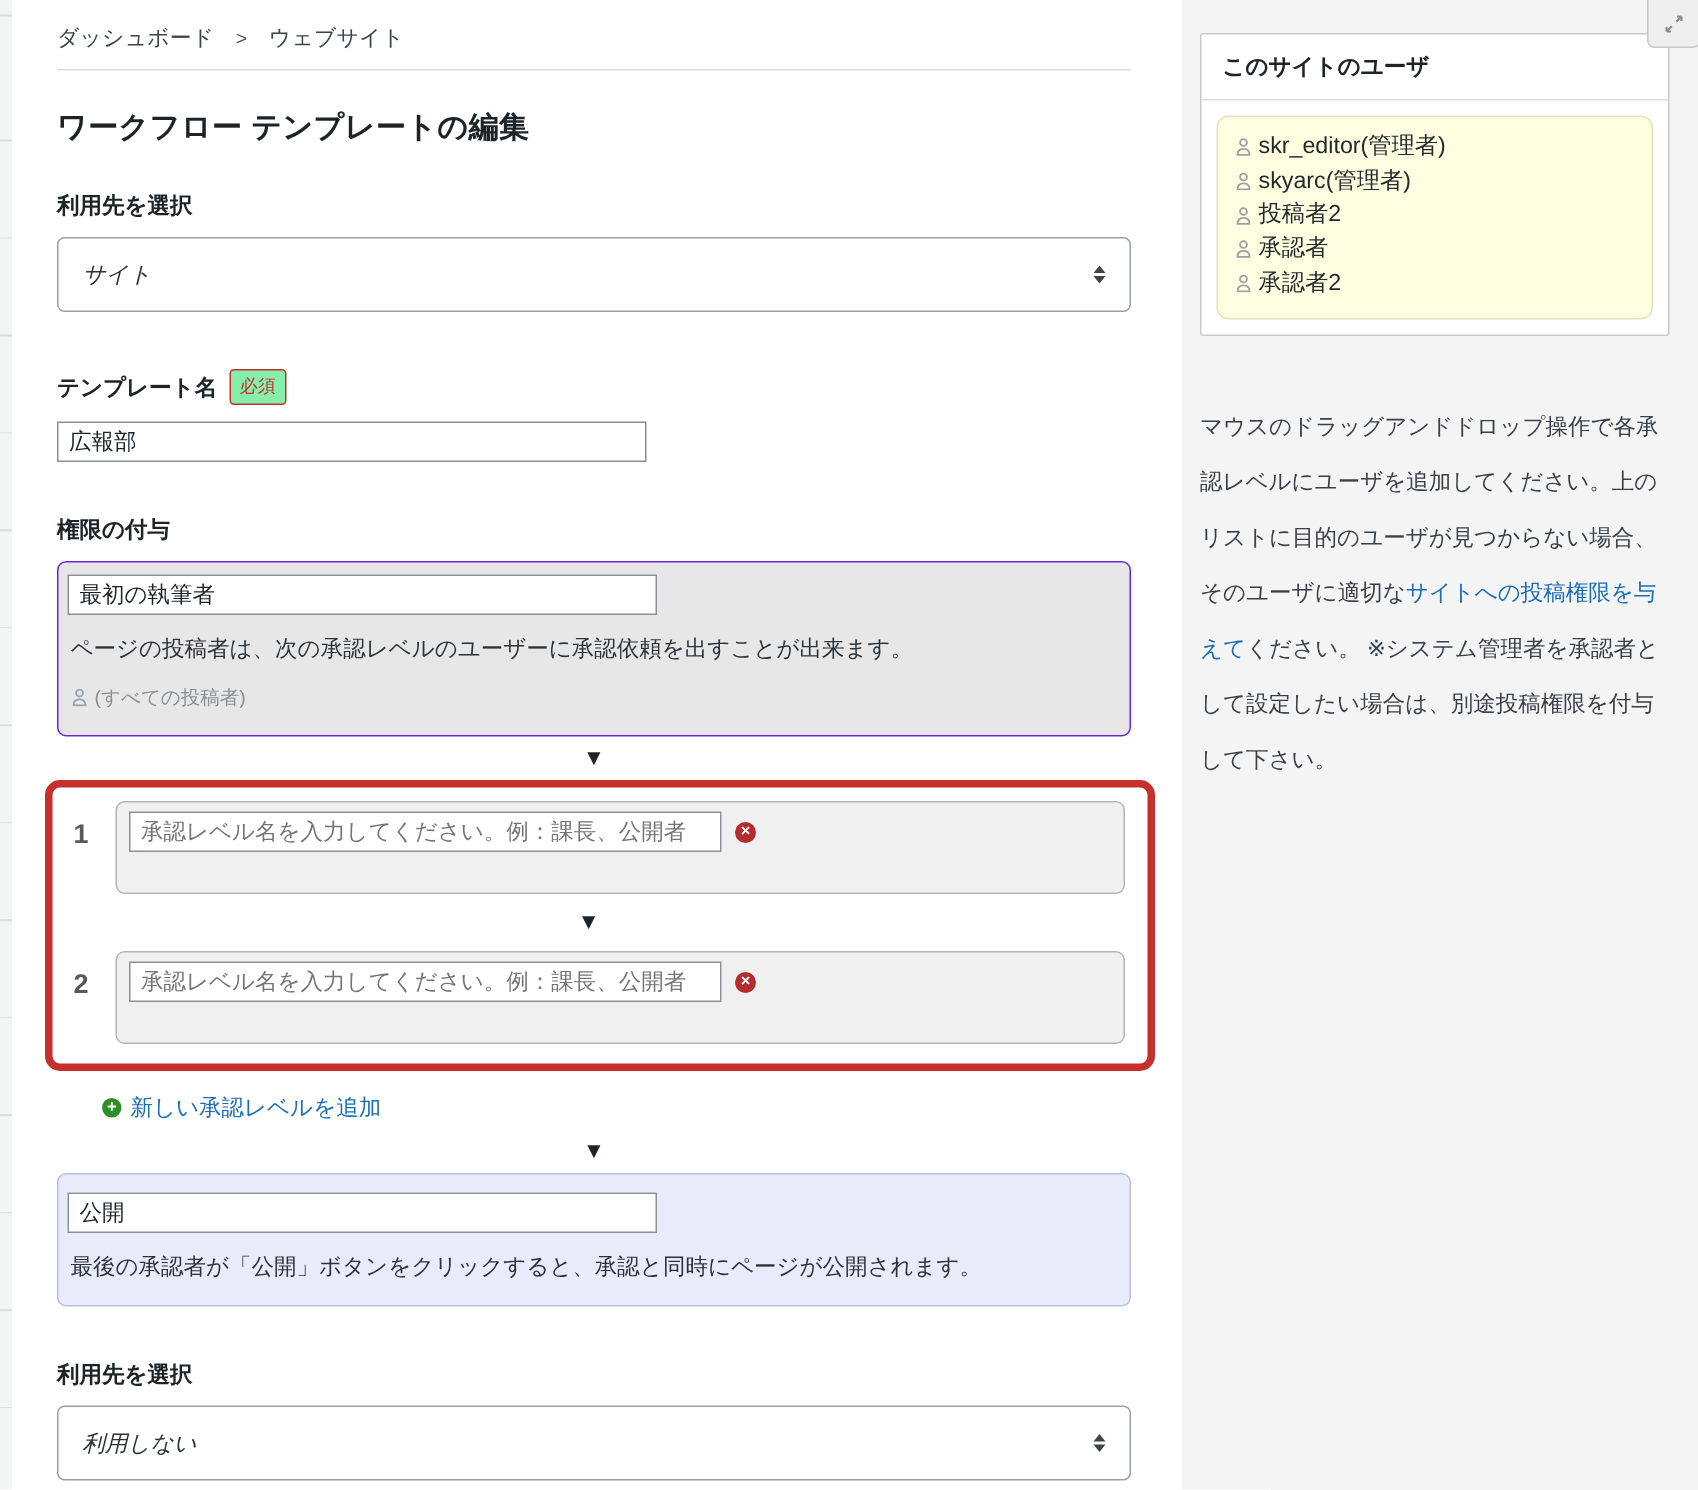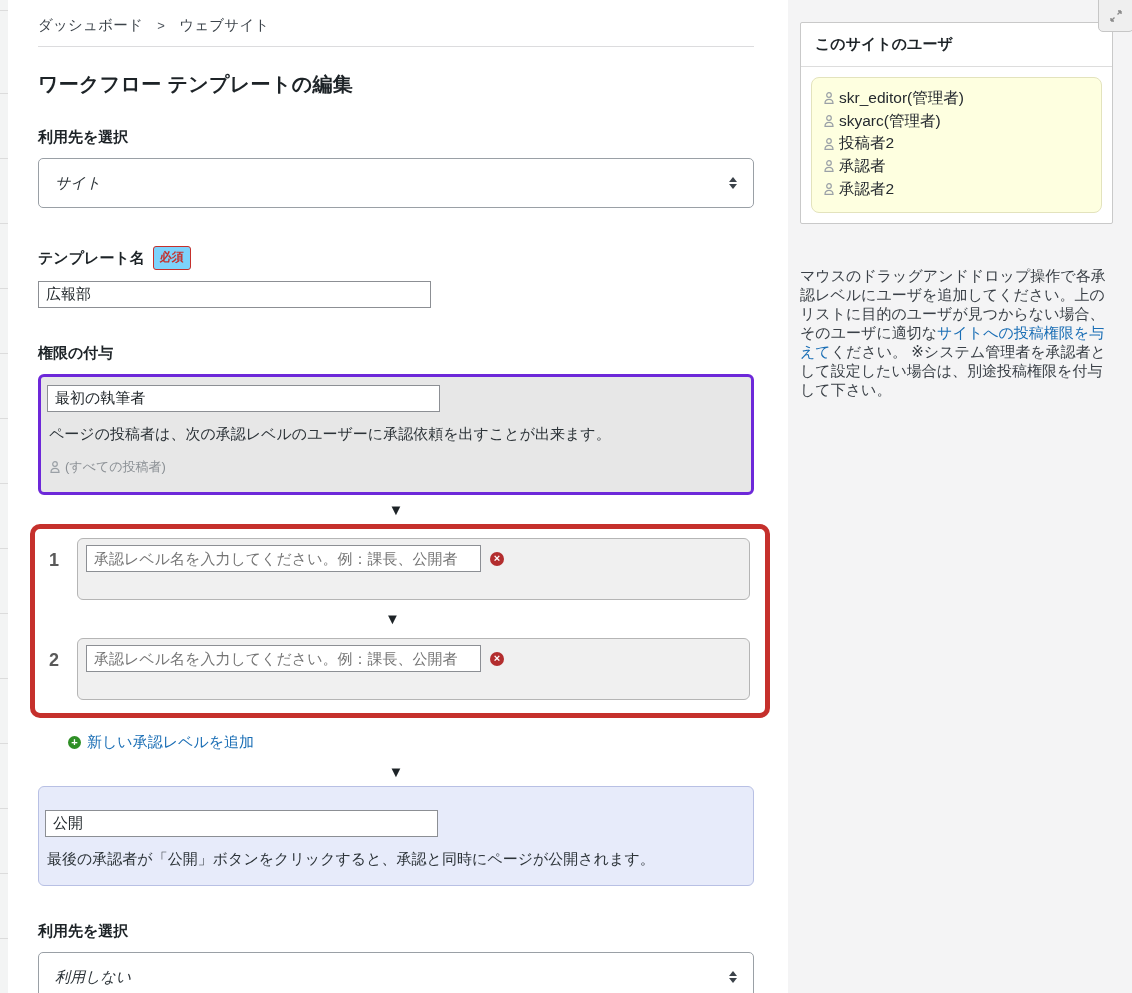--- a/index.html
+++ b/index.html
@@ -20,37 +20,37 @@
     position:absolute; left:8px; top:0; width:780px; height:100%;
     background:#fff; padding:16px 34px 0 30px;
   }
   .breadcrumb { font-size:14.5px; color:#3c434a; letter-spacing:.2px; }
   .breadcrumb .sep { margin:0 10px; color:#50575e; font-size:13px; }
   .breadcrumb .crumb { cursor:pointer; }
   .rule { border:none; border-top:1px solid #dcdcde; margin-top:11px; }
   .page-title { font-size:20px; font-weight:bold; color:#1d2327; margin-top:24px; letter-spacing:.3px; }
   .field-label { font-size:15px; font-weight:bold; color:#1d2327; margin-top:30px; display:flex; align-items:center; gap:8px; }
   .req-badge {
-    font-size:12px; font-weight:bold; color:#c5302c; border:1px solid #c5302c;
-    border-radius:3px; padding:2px 6px 3px; background:#7dd3fc;
+    font-size:12px; font-weight:normal; color:#c5302c; border:1px solid #c5302c;
+    border-radius:3px; padding:2px 6px 3px; background:#86efac;
   }
   .select-box {
     margin-top:11px; height:50px; background:#fff; border:1px solid #9aa0a6;
     border-radius:5px; display:flex; align-items:center; justify-content:space-between;
     padding:0 16px; font-size:15px; color:#2c3338; cursor:pointer;font-style:italic;
   }
   .sel-arrows { display:flex; flex-direction:column; gap:2px; }
   .tri-up { width:0; height:0; border-left:4px solid transparent; border-right:4px solid transparent; border-bottom:5px solid #3c434a; }
   .tri-down { width:0; height:0; border-left:4px solid transparent; border-right:4px solid transparent; border-top:5px solid #3c434a; }
   .text-input {
     display:block; width:393px; height:27px; border:1px solid #8c8f94; background:#fff;
     font-family:inherit; font-size:15px; color:#1d2327; padding:2px 7px; margin-top:11px;
   }
   .gray-box {
-    margin-top:11px; background:#e7e7e7; border:3px solid #6d28d9; border-radius:6px;
+    margin-top:11px; background:#e7e7e7; border:1px solid #6d28d9; border-radius:6px;
     padding:8px 18px 16px 6px;
   }
   .gray-box .text-input { margin-top:0; }
   .box-desc { font-size:15px; color:#2c3338; margin:13px 0 0 2px; }
   .members-row { display:flex; align-items:center; gap:5px; margin:14px 0 0 3px; font-size:13px; color:#8a8f94; }
   .flow-arrow { text-align:center; font-size:15px; color:#1d2327; margin:7px 0; line-height:1; }
   
   .red-frame {
     border:5px solid #c5302c; border-radius:10px;
     margin:2px -16px 0 -8px; padding:9px 15px 13px 0;
@@ -70,40 +70,40 @@
   .add-level { display:flex; align-items:center; gap:6px; margin:15px 0 0 30px; cursor:pointer; }
   .add-icon {
     width:13px; height:13px; border-radius:50%; background:#2f8f26; color:#fff;
     font-size:11px; font-weight:bold; line-height:12px; text-align:center; flex:0 0 auto;
   }
   .add-label { font-size:15px; color:#1a6eb5; }
   .blue-box {
     margin-top:2px; background:#e7ebfa; border:1px solid #b8c0e4; border-radius:6px;
     padding:8px 10px 16px 6px;
   }
-  .blue-box .text-input { margin-top:15px; }
+  .blue-box .text-input { margin-top:4px; }
   
   .save-frame { display:inline-block; border:5px solid #c5302c; border-radius:10px; padding:3px; margin-top:21px; }
   .save-button {
     background:#0e4e8c; color:#fff; border:none; border-radius:4px; cursor:pointer;
     font-family:inherit; font-size:15px; font-weight:bold; padding:10px 17px 11px; letter-spacing:.3px;
   }
   
   .sidebar { position:absolute; left:788px; top:0; right:0; bottom:0; background:#f4f4f5; }
   .expand-btn {
     position:absolute; top:-6px; right:-2px; width:36px; height:38px;
     background:#efefef; border:1px solid #c6c6c6; border-radius:5px; cursor:pointer;
     display:flex; align-items:flex-end; justify-content:center; padding-bottom:8px;
   }
   .panel { margin:22px 19px 0 12px; background:#fff; border:1px solid #c9c9c9; border-radius:2px; }
   .panel-header { font-size:15px; font-weight:bold; color:#1d2327; padding:12px 14px; border-bottom:1px solid #ddd; }
   .panel-body { padding:10px; }
   .user-box { background:#feffe0; border:1px solid #e3e3bd; border-radius:8px; padding:9px 12px 11px; }
   .user-item { display:flex; align-items:center; gap:5px; font-size:15.5px; color:#24292e; line-height:22.7px; cursor:grab; }
-  .note { margin:42px 20px 0 12px; font-size:15px; line-height:19px; color:#3a4047; }
+  .note { margin:42px 20px 0 12px; font-size:15px; line-height:37px; color:#3a4047; }
   .note a { color:#1a6eb5; text-decoration:none; cursor:pointer; }
   .icon-svg { display:block; flex:0 0 auto; }
 </style>
 </head>
 <body>
 
 <div class="left-strip"></div>
 
 <div class="main">
 

